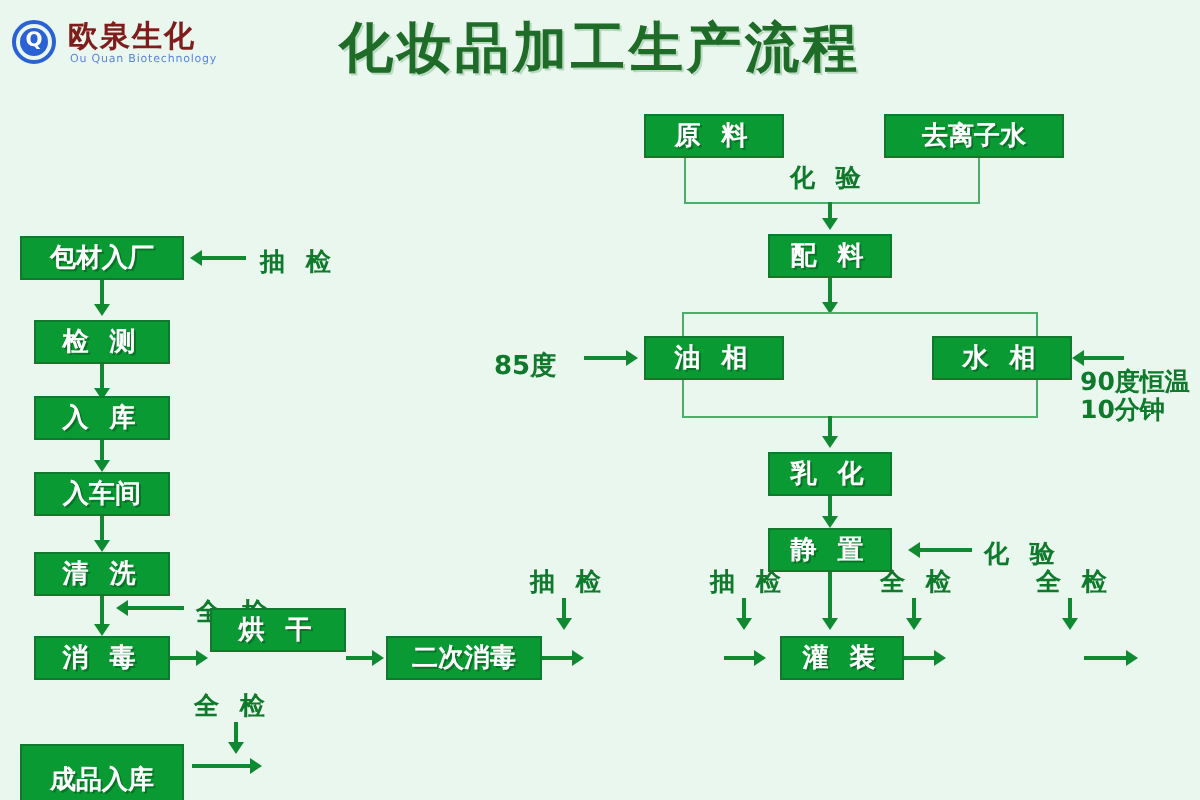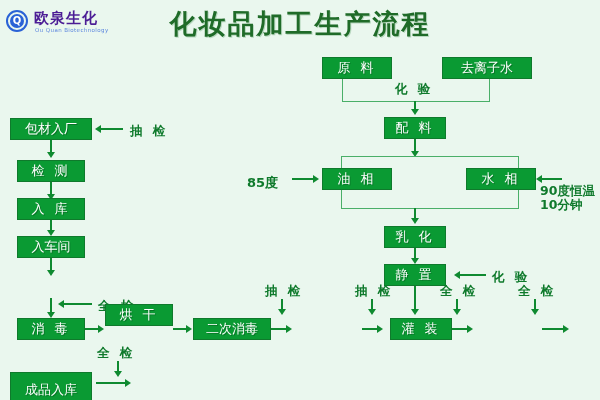--- a/index.html
+++ b/index.html
@@ -18,36 +18,36 @@
     position:absolute;left:0;top:2px;width:22px;height:22px;border-radius:50%;
     border:2px solid #2a62d6;box-sizing:border-box;
     display:flex;align-items:center;justify-content:center;
   }
   .logo-mark .inner{
     width:14px;height:14px;border-radius:50%;background:#2a62d6;
     color:#fff;font-size:10px;font-weight:bold;line-height:14px;text-align:center;
   }
   .logo-cn{
     position:absolute;left:28px;top:1px;font-size:15px;font-weight:bold;
-    color:#4c1d95;letter-spacing:1px;white-space:nowrap;
+    color:#7f1d1d;letter-spacing:1px;white-space:nowrap;
   }
   .logo-en{
     position:absolute;left:29px;top:19px;font-size:5.5px;
     color:#5c86de;letter-spacing:0.4px;white-space:nowrap;
   }
   .title{
     position:absolute;left:0;top:6px;width:600px;text-align:center;
     font-size:27px;font-weight:bold;color:#1f6b28;letter-spacing:2px;
     text-shadow:1px 1px 0 #b9d9c0;
   }
 
   
   .box{
     position:absolute;background:#0a9a33;border:1px solid #0f7a2c;
-    color:#ffffff;font-weight:normal;font-size:13px;
+    color:#ffffff;font-weight:bold;font-size:13px;
     display:flex;align-items:center;justify-content:center;
     letter-spacing:3px;box-sizing:border-box;
     text-shadow:1px 1px 0 rgba(0,0,0,.25);
     white-space:nowrap;
   }
   .box.tight{letter-spacing:0px;}
 
   
   .lbl{
     position:absolute;color:#0f7a2c;font-weight:bold;font-size:12.5px;
@@ -97,20 +97,21 @@
   <div class="box" style="left:17px;top:198px;width:68px;height:22px;">入 库</div>
 
   <div class="vline" style="left:50px;top:220px;height:12px;"></div>
   <div class="arr arr-d" style="left:47px;top:230px;"></div>
 
   <div class="box tight" style="left:17px;top:236px;width:68px;height:22px;">入车间</div>
 
   <div class="vline" style="left:50px;top:258px;height:14px;"></div>
   <div class="arr arr-d" style="left:47px;top:270px;"></div>
 
+  <div class="box" style="left:17px;top:276px;width:68px;height:22px;">清 洗</div>
 
   <div class="vline" style="left:50px;top:298px;height:16px;"></div>
   <div class="arr arr-d" style="left:47px;top:312px;"></div>
 
   <div class="lbl" style="left:98px;top:298px;">全 检</div>
   <div class="hline" style="left:62px;top:303px;width:30px;"></div>
   <div class="arr arr-l" style="left:58px;top:300px;"></div>
 
   <div class="box" style="left:17px;top:318px;width:68px;height:22px;">消 毒</div>
   <div class="hline" style="left:85px;top:328px;width:14px;"></div>

